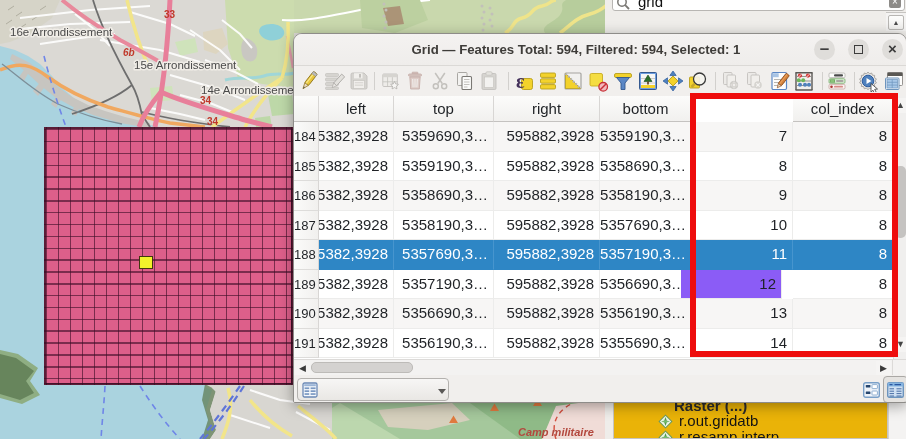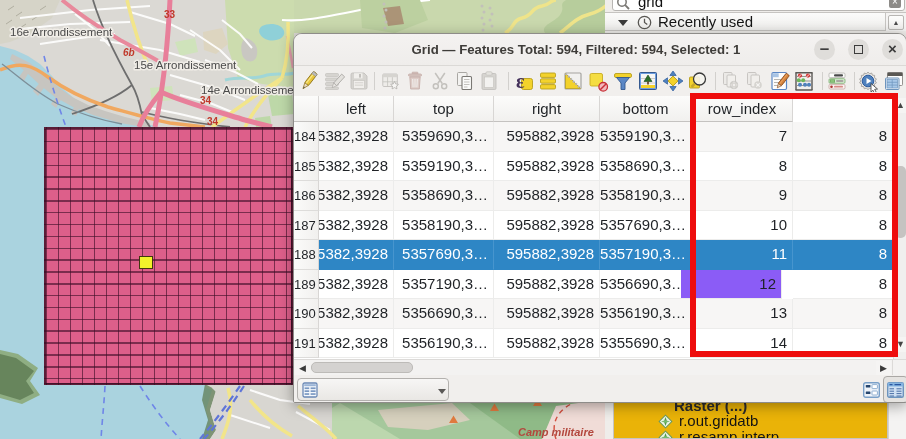--- a/index.html
+++ b/index.html
@@ -178,28 +178,20 @@
 <div class="abs" id="rpanel" style="left:605px;top:0;width:301px;height:439px;z-index:4;background:#efedea;">
 
     <div class="abs" style="left:7px;top:-6px;width:293px;height:17px;background:#fff;border:1px solid #b8b6b3;border-radius:3px;"></div>
     <svg class="abs" style="left:11px;top:-4px;" width="15" height="15" viewBox="0 0 15 15">
         <circle cx="6" cy="6" r="4.2" fill="none" stroke="#7a7874" stroke-width="1.5"></circle>
         <line x1="9.2" y1="9.2" x2="13" y2="13" stroke="#7a7874" stroke-width="1.8"></line>
       </svg>
     <div class="abs" style="left:33px;top:-7px;font-size:15px;color:#111;">grid</div>
     <div class="abs" style="left:284px;top:-3px;width:12px;height:11px;background:#8d8b88;border-radius:2px;color:#fff;font-size:10px;text-align:center;line-height:10px;">×</div>
 
-    <div class="abs" style="left:0;top:12px;width:281px;height:19px;background:linear-gradient(#fbfbfa,#eeedeb);border-top:1px solid #c6c4c1;border-bottom:1px solid #c6c4c1;border-right:1px solid #c6c4c1;">
-      <div class="abs" style="left:13px;top:7px;width:0;height:0;border-left:5px solid transparent;border-right:5px solid transparent;border-top:6px solid #3a3a3a;"></div>
-      <svg class="abs" style="left:32px;top:2px;" width="15" height="15" viewBox="0 0 15 15">
-          <circle cx="7.5" cy="7.5" r="6.2" fill="none" stroke="#5a5854" stroke-width="1.3"></circle>
-          <path d="M7.5,3.8 L7.5,7.5 L10.3,9.5" fill="none" stroke="#5a5854" stroke-width="1.3"></path>
-        </svg>
-      <div class="abs" style="left:53px;top:0;line-height:18px;font-size:15px;color:#141414;">Recently used</div>
-    </div>
 
     <div class="abs" style="left:281px;top:12px;width:20px;height:19px;background:#f4f3f2;border-top:1px solid #c6c4c1;">
       <div class="abs" style="left:2px;top:2px;width:16px;height:15px;background:linear-gradient(#fdfdfc,#efeeec);border:1px solid #b8b6b3;border-radius:2px;color:#4a4a4a;font-size:7px;text-align:center;line-height:14px;">▲</div>
     </div>
 
     <div class="abs" style="left:8px;top:370px;width:275px;height:69px;background:#eab308;border:1px solid #c6c4c1;overflow:hidden;">
       <div class="abs" style="left:60px;top:26px;font-size:15px;font-weight:bold;color:#2a2a2a;">Raster (...)</div>
       <svg class="abs" style="left:44px;top:43px;" width="15" height="15" viewBox="0 0 15 15">
           <rect x="3" y="3" width="9" height="9" transform="rotate(45 7.5 7.5)" fill="#e9f2e4" stroke="#6a9a5f" stroke-width="1"></rect>
           <path d="M7.5,3 L9,7.5 L7.5,12 L6,7.5 Z" fill="#4d9a44"></path>
@@ -437,21 +429,21 @@
     <div class="tsep" style="left:528px;"></div>
     <div class="tsep" style="left:560px;"></div>
   </div>
 
   <div class="abs" id="table" style="left:0;top:62px;width:100%;height:263px;background:#fff;">
     <div class="hcell" style="left:0;width:25px;"></div>
     <div class="hcell" style="left:25px;width:75px;">left</div>
     <div class="hcell" style="left:100px;width:100px;">top</div>
     <div class="hcell" style="left:200px;width:106px;">right</div>
     <div class="hcell" style="left:306px;width:92px;">bottom</div>
-    <div class="hcell" style="left:398px;width:101px;">row_index</div>
+    <div class="hcell" style="left:499px;width:100px;">col_index</div>
     <div class="rn" style="top:26.0px;">184</div>
     <div class="cell" style="left:25px;top:26.0px;width:75px;background:#f7f6f5;">
           <span style="position:absolute;right:5px;top:0;line-height:28px;">595382,3928</span>
         </div>
     <div class="cell" style="left:100px;top:26.0px;width:100px;background:#f7f6f5;">5359690,3…</div>
     <div class="cell" style="left:200px;top:26.0px;width:106px;background:#f7f6f5;">595882,3928</div>
     <div class="cell" style="left:306px;top:26.0px;width:92px;background:#f7f6f5;">5359190,3…</div>
     <div class="cell" style="left:398px;top:26.0px;width:101px;background:#f7f6f5;">7</div>
     <div class="cell" style="left:499px;top:26.0px;width:100px;background:#f7f6f5;">8</div>
     <div class="rn" style="top:55.5px;">185</div>

